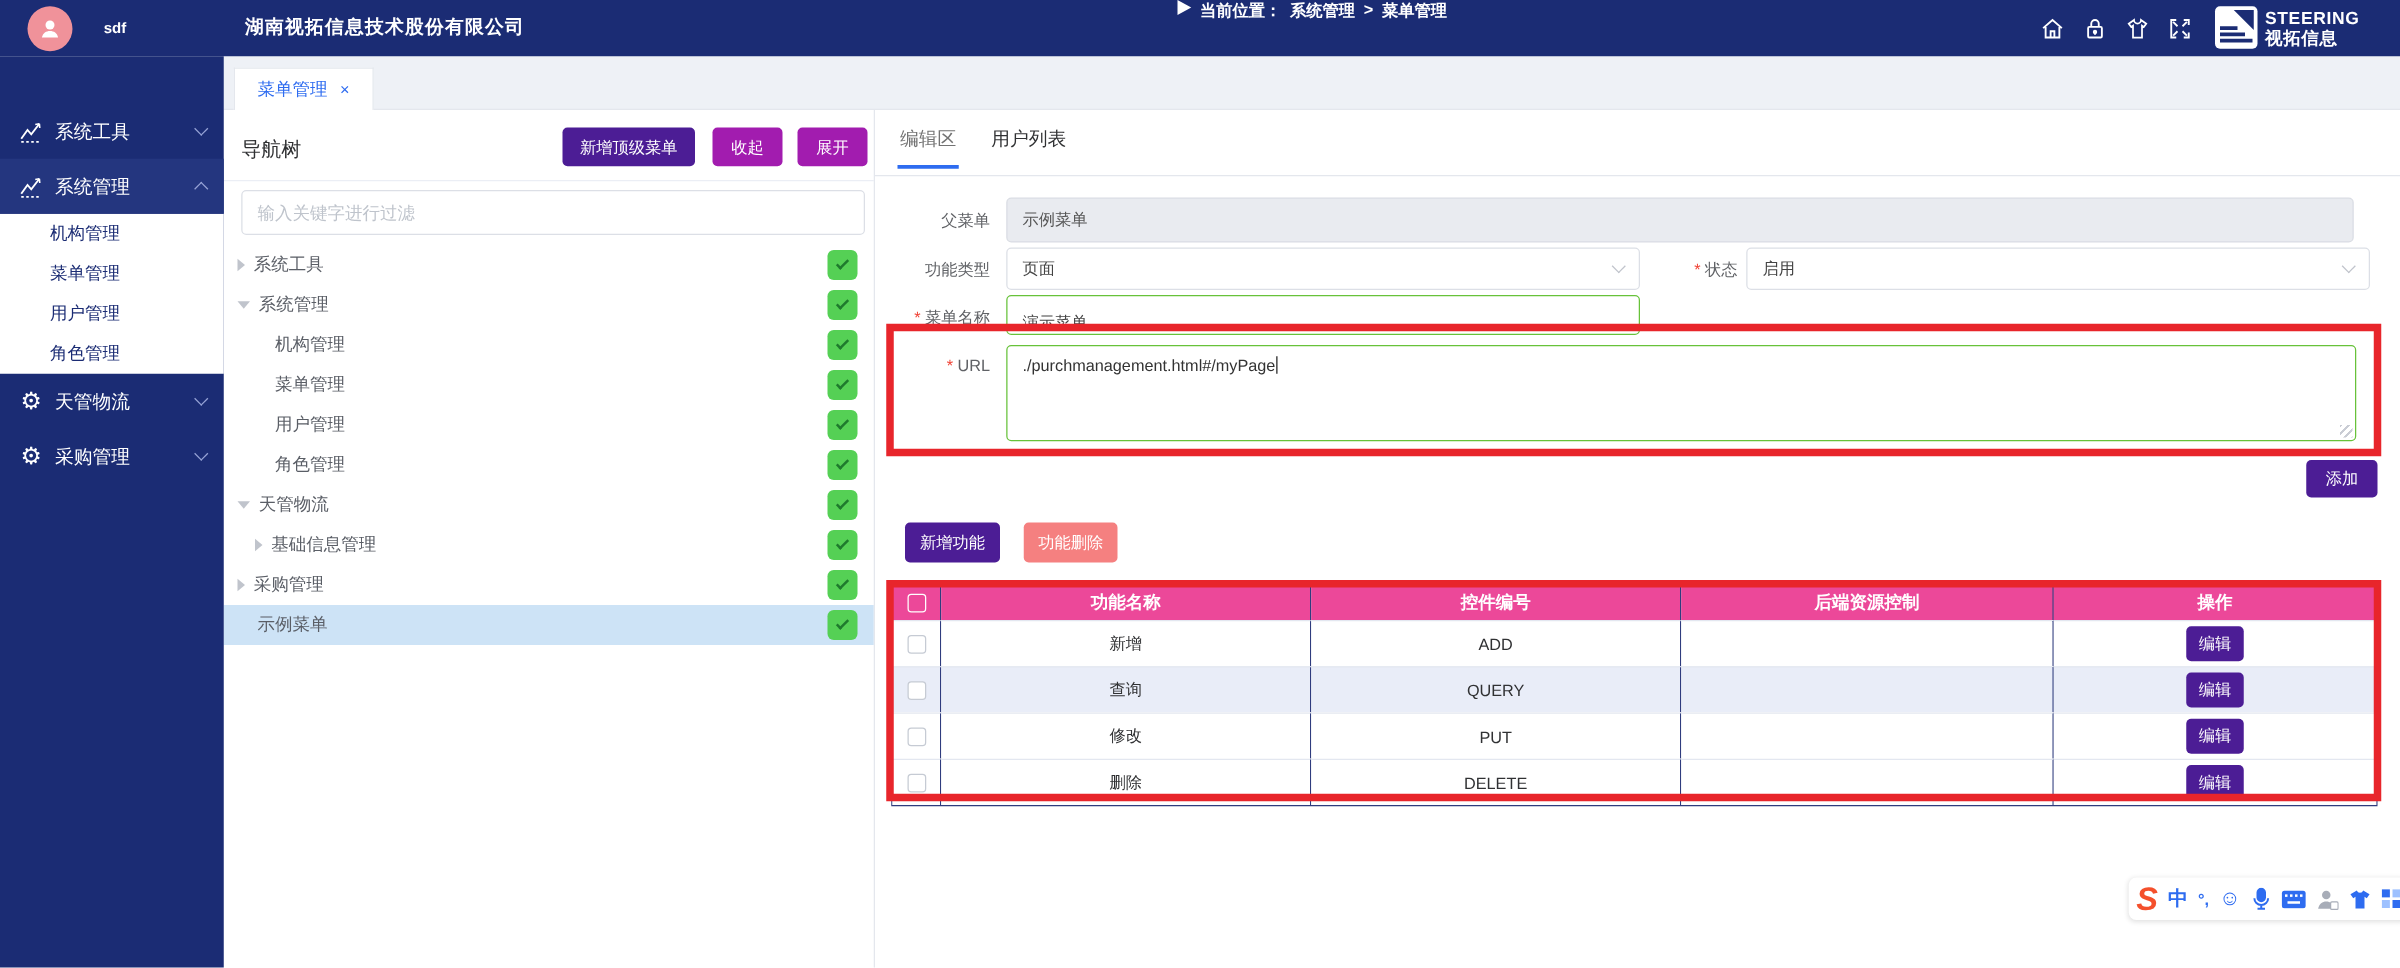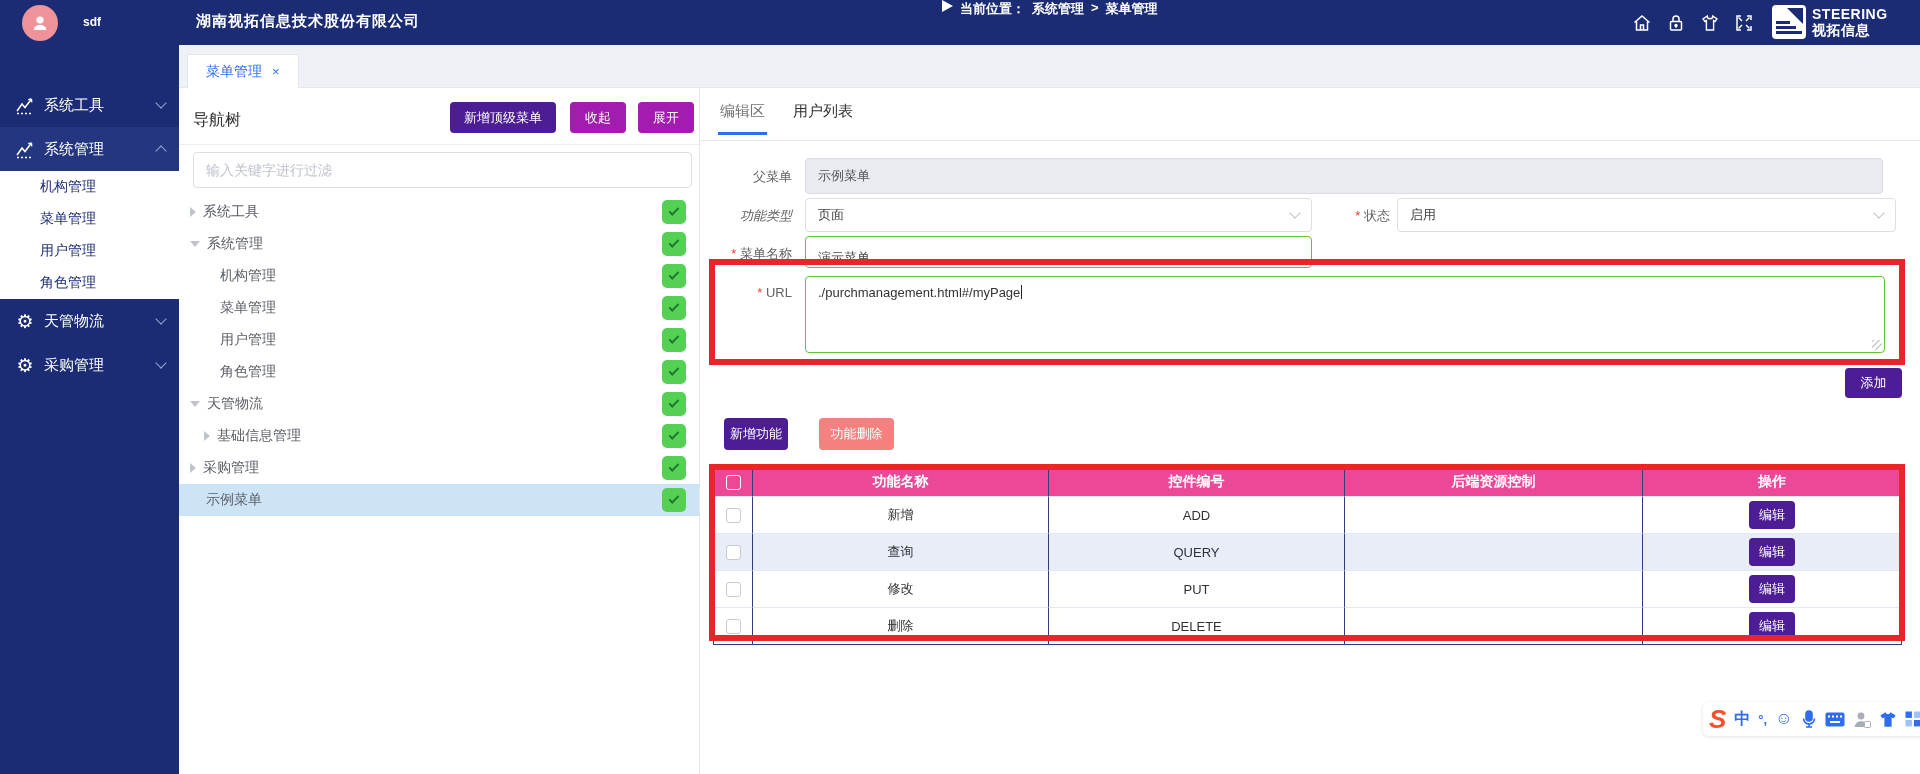--- a/index.html
+++ b/index.html
@@ -87,21 +87,21 @@
   .ctl.disabled { background:#e9ebf0; border-color:#d9dce3; color:#555; }
   .ctl.green { border-color:#67c23a;align-items:flex-end; }
   .sel-chev { position:absolute; right:12px; top:50%; width:8px; height:8px; margin-top:-6px;
     border-right:1.4px solid #c0c4cc; border-bottom:1.4px solid #c0c4cc; transform:rotate(45deg); }
   .urlbox { position:absolute; left:105px; top:188px; width:1080px; height:77px; border:1px solid #67c23a; border-radius:4px;
     padding:8px 12px; font-size:13px; color:#333; background:#fff; }
   .caret { display:inline-block; width:1px; height:14px; background:#222; vertical-align:-2px; margin-left:1px; }
   .resize-grip { position:absolute; right:2px; bottom:2px; width:10px; height:10px; cursor:nwse-resize;
     background:repeating-linear-gradient(135deg,#c9ccd4 0 1.5px,transparent 1.5px 4.5px); }
   .btn-addurl { position:absolute; left:1145px; top:280px; width:57px; height:30px; font-size:13px; }
-  .btn-addfunc { position:absolute; left:24px; top:330px; width:64px; height:32px; }
+  .btn-addfunc { position:absolute; left:24px; top:330px; width:76px; height:32px; }
   .btn-delfunc { position:absolute; left:119px; top:330px; width:75px; height:32px; }
 
   .ftable { position:absolute; left:13px; top:379px; width:1189px; border:1px solid #2f3c7e; }
   .frow { display:grid; grid-template-columns:39px 296px 296px 298px 1fr; }
   .fcell { display:flex; align-items:center; justify-content:center; border-right:1px solid #2f3c7e; font-size:13px; }
   .fcell:last-child { border-right:none; }
   .fhead .fcell { background:#ec4899; color:#fff; font-weight:bold; font-size:14px; height:28px; }
   .fbody .fcell { height:37px; border-top:1px solid #e3e7f0; background:#fff; }
   .fbody.alt .fcell { background:#e9edf8; }
   .cbx { width:15px; height:15px; border:1px solid #c6cbd4; border-radius:3px; background:#fff; cursor:pointer; }
@@ -304,21 +304,21 @@
     <div class="right-panel">
       <div class="rp-tab active" style="left:20px;">编辑区</div>
       <div class="rp-tab plain" style="left:93px;">用户列表</div>
       <div class="rp-tabline"></div>
 
       <div class="flabel" style="top:80px;">父菜单</div>
       <div class="ctl disabled" style="left:105px; top:70px; width:1078px; height:36px;">
         <span>示例菜单</span>
       </div>
 
-      <div class="flabel" style="top:119px;font-style:italic;">功能类型</div>
+      <div class="flabel" style="top:119px;">功能类型</div>
       <div class="ctl" style="left:105px; top:110px; width:507px; height:34px;">
         <span>页面</span>
         <span class="sel-chev"></span>
       </div>
       <div class="flabel req" style="left:598px; width:92px; top:119px;">状态</div>
       <div class="ctl" style="left:697px; top:110px; width:499px; height:34px;">
         <span>启用</span>
         <span class="sel-chev"></span>
       </div>
 

